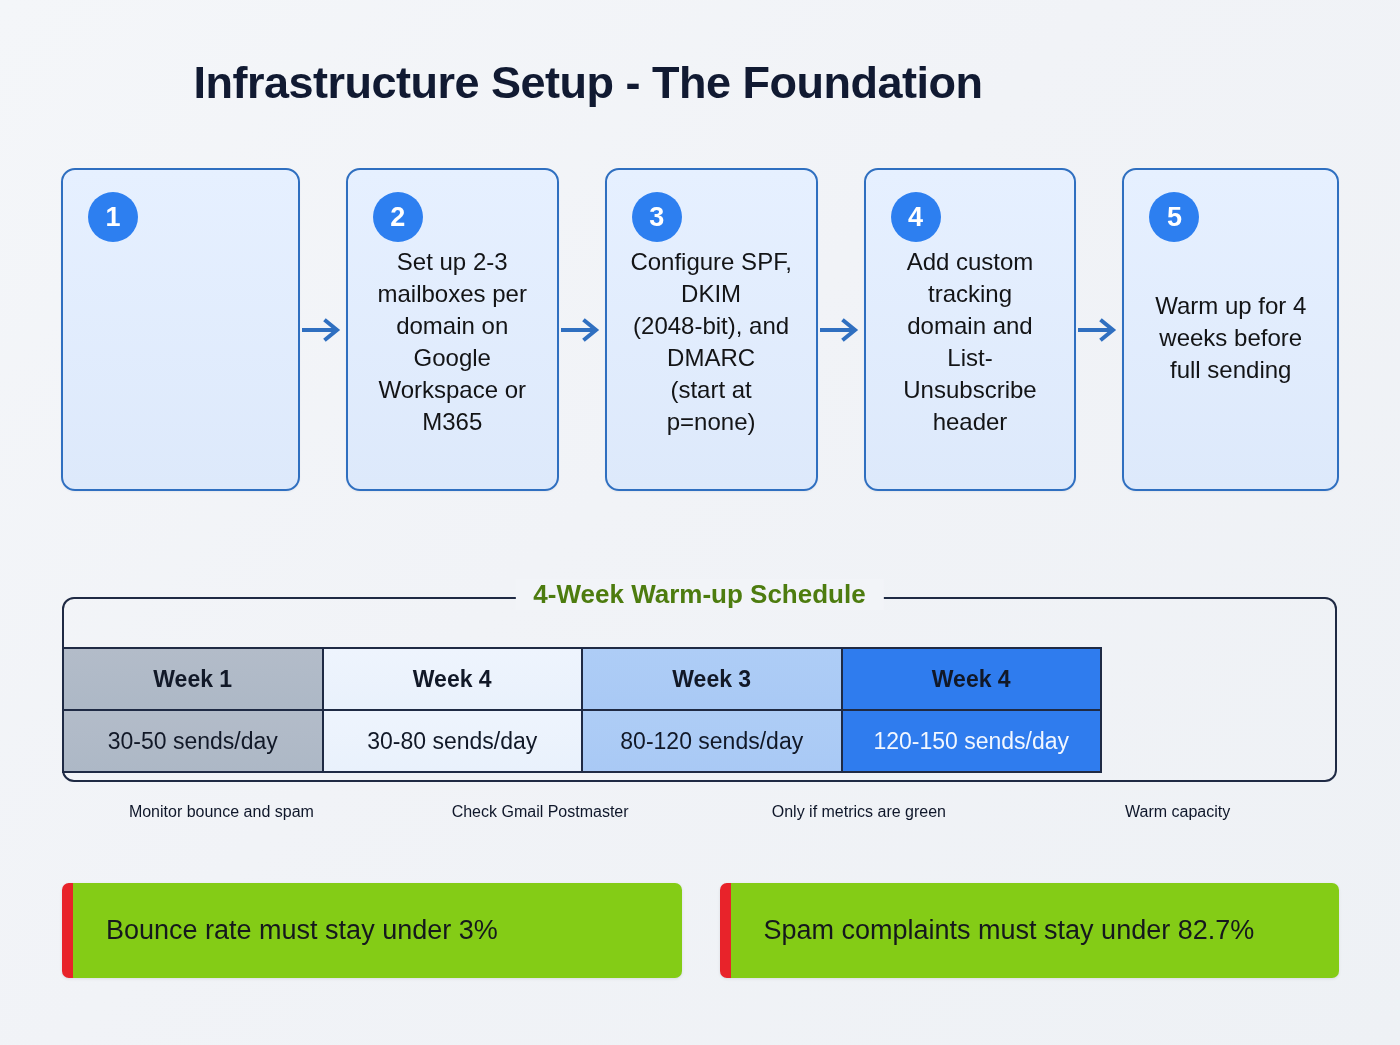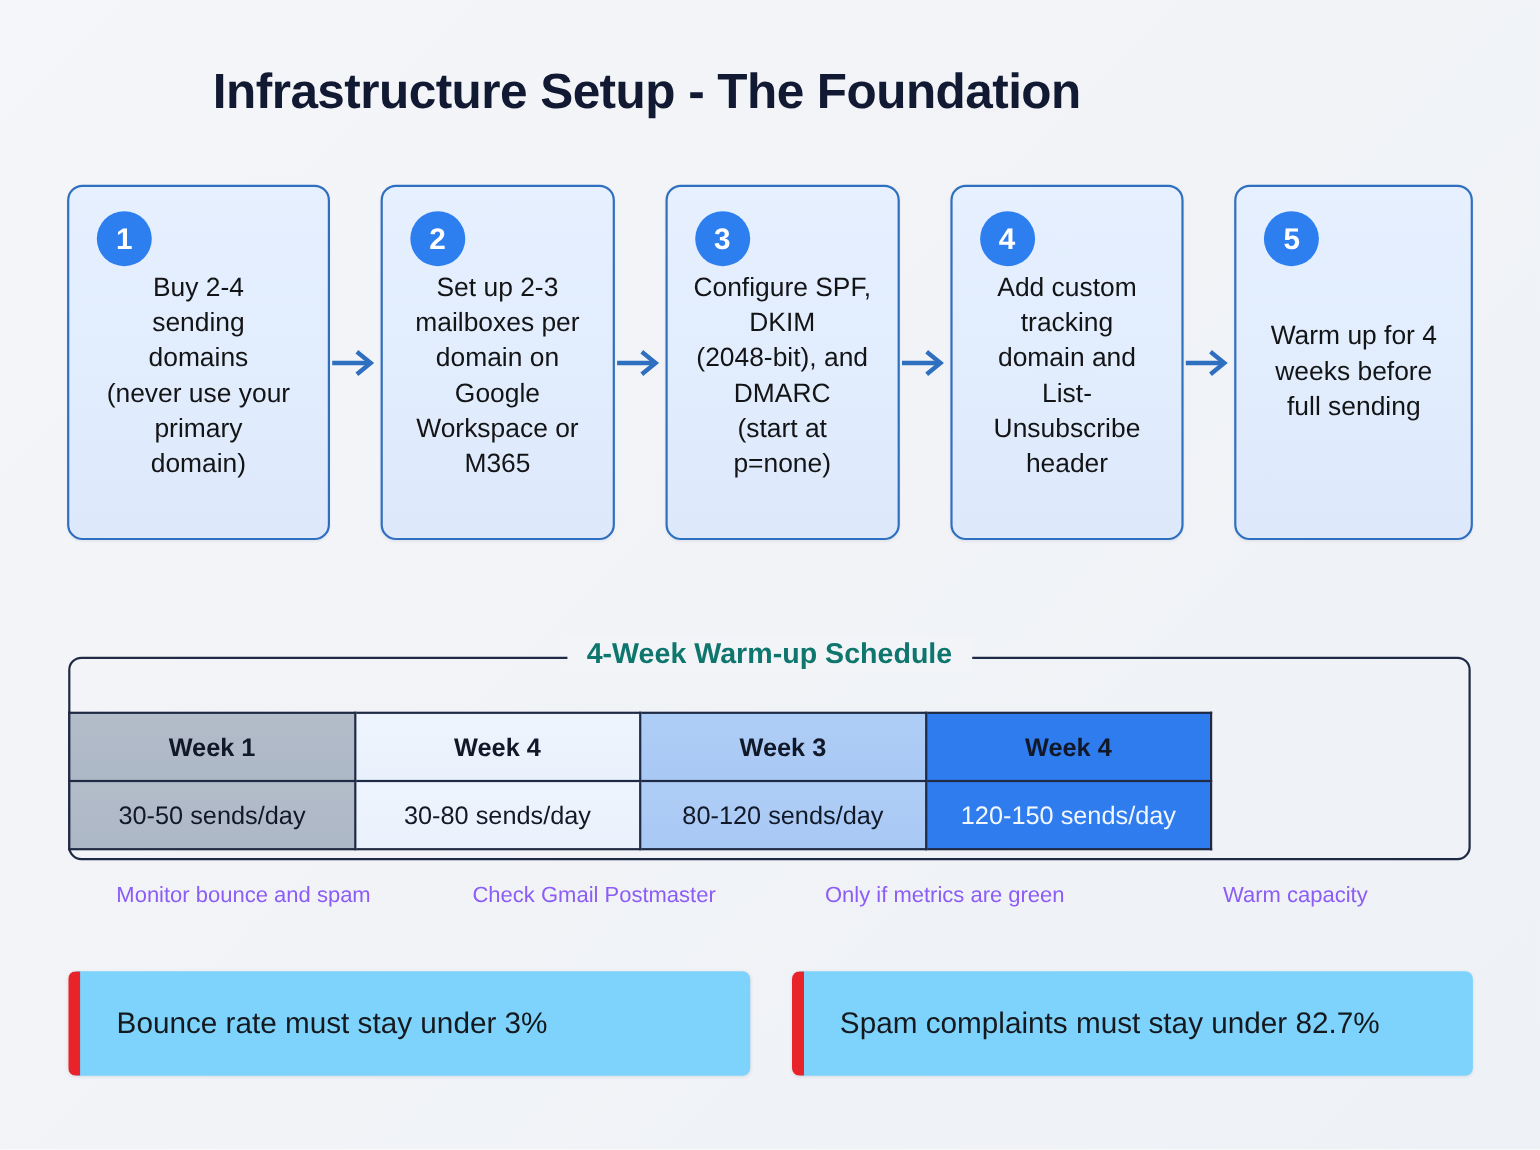--- a/index.html
+++ b/index.html
@@ -117,21 +117,21 @@
 
   .legend {
     position: absolute;
     top: -18px;
     left: 50%;
     transform: translateX(-50%);
     background: #f2f4f8;
     padding: 0 18px;
     font-size: 26px;
     font-weight: 600;
-    color: #0f766e;
+    color: #4d7c0f;
     white-space: nowrap;
   }
 
   .week-table {
     position: absolute;
     top: 50px;
     left: 0;
     width: 1040px;
     border-collapse: collapse;
     table-layout: fixed;
@@ -159,63 +159,57 @@
   .captions {
     position: absolute;
     top: 803px;
     left: 62px;
     width: 1275px;
     display: flex;
   }
   .caption {
     flex: 1 1 0;
     text-align: center;
-    font-size: 20px;
-    color: #8b5cf6;
+    font-size: 16px;
+    color: #0f172a;
   }
 
   
   .callouts {
     position: absolute;
     top: 883px;
     left: 62px;
     width: 1277px;
     height: 95px;
     display: flex;
     gap: 38px;
   }
 
   .callout {
     flex: 1 1 0;
-    background: #7dd3fc;
+    background: #84cc16;
     border-radius: 7px;
     border-left: 11px solid #e8232a;
     display: flex;
     align-items: center;
     padding-left: 33px;
     font-size: 27px;
     color: #15181d;
     box-shadow: 0 1px 3px rgba(30,40,60,0.10);
   }
 </style>
 </head>
 <body>
 
 <h1 class="title">Infrastructure Setup - The Foundation</h1>
 
 <div class="steps">
 
   <div class="step-card s1">
     <div class="step-badge">1</div>
-    <div class="step-text">Buy 2-4
-sending
-domains
-(never use your
-primary
-domain)</div>
   </div>
 
   <div class="arrow">
     <svg width="44" height="26" viewBox="0 0 44 26" aria-hidden="true">
       <line x1="1" y1="13" x2="33" y2="13" stroke="#2f6fc0" stroke-width="4"></line>
       <polyline points="25,4 36,13 25,22" fill="none" stroke="#2f6fc0" stroke-width="4" stroke-linecap="square"></polyline>
     </svg>
   </div>
 
   <div class="step-card s2">

